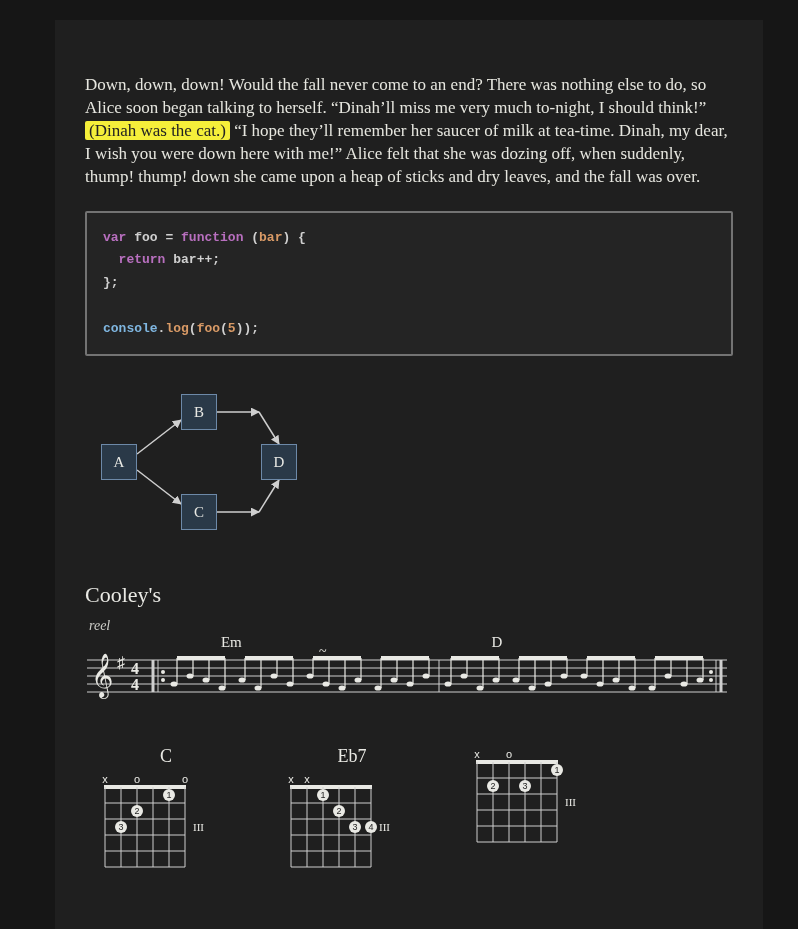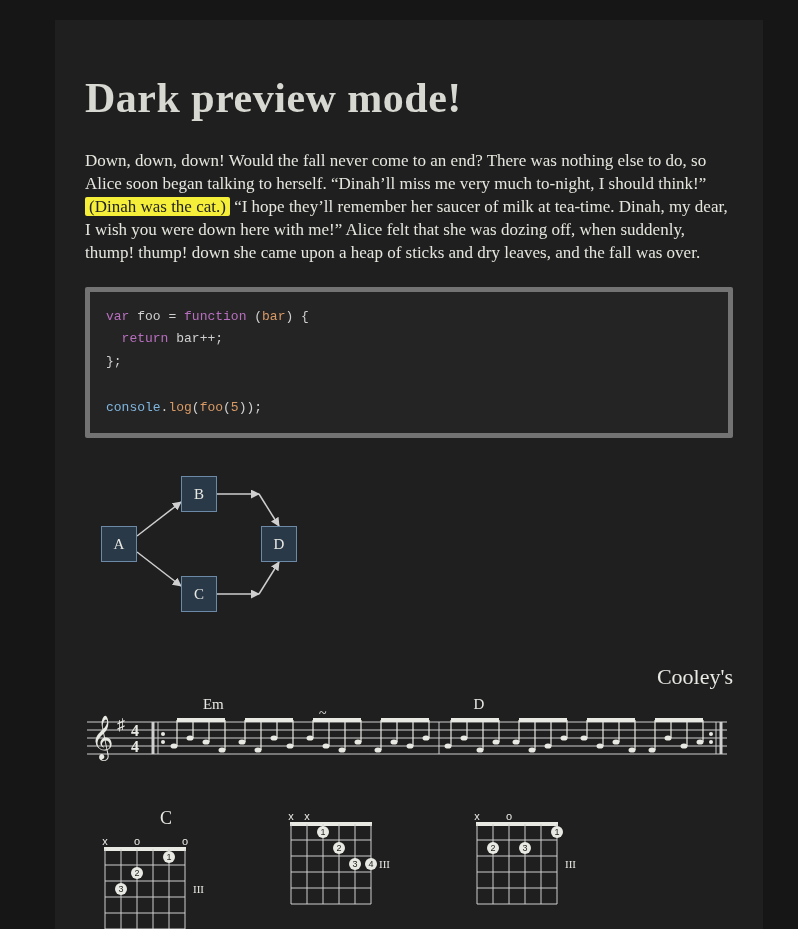--- a/index.html
+++ b/index.html
@@ -35,29 +35,30 @@
   mark.hl {
     background: #f5ef3a;
     color: #222;
     padding: 0 4px;
     border-radius: 2px;
   }
 
   
   pre.code {
     background: #242424;
-    border: 5px solid #737373;
+    border: 2px solid #737373;
     border-radius: 2px;
     padding: 14px 16px;
     font-family: "Courier New", monospace;
     font-size: 13px;
     line-height: 1.75;
     color: #d0d0d0;
     margin: 0 0 26px 0;
     white-space: pre;
+    font-weight: bold;
   }
   .tok-kw  { color: #b86fbf; }   
   .tok-op  { color: #d0d0d0; }   
   .tok-id  { color: #d0d0d0; }
   .tok-ret { color: #b86fbf; }
   .tok-num { color: #d99a66; }
   .tok-call{ color: #d99a66; }   
   .tok-obj { color: #7fb6e0; }
 
   
@@ -83,40 +84,41 @@
     stroke-width: 1.5;
     fill: none;
     marker-end: url(#arrow);
   }
 
   
   .music {
     margin-top: 10px;
   }
   .music-title {
-    text-align: right;
+    text-align: left;
     font-size: 22px;
     margin: 0 0 10px 0;
     color: #e9e9e4;
   }
   .music-subtype {
     font-style: italic;
     font-size: 14px;
     color: #cfcfca;
     margin: 0 0 4px 4px;
   }
   .staff-wrap {
     position: relative;
     margin: 0 2px 34px 2px;
   }
   .chord-label {
     position: absolute;
     top: -4px;
     font-size: 15px;
     color: #e9e9e4;
+    margin-left: 18px;
   }
   svg.staff line { stroke: #cfcfcf; stroke-width: 1; }
   svg.staff .thick { stroke-width: 3; }
   svg.staff .beam { stroke: #e9e9e4; stroke-width: 4; }
   svg.staff .stem { stroke: #e9e9e4; stroke-width: 1.2; }
   svg.staff .head { fill: #e9e9e4; }
   svg.staff text { fill: #e9e9e4; font-family: Georgia, serif; }
 
   
   .chords {
@@ -139,21 +141,20 @@
   svg.fret .dot { fill: #e9e9e4; }
   svg.fret .dottext { fill: #1f1f1f; font-size: 9px; font-family: sans-serif; text-anchor: middle; dominant-baseline: central; }
   svg.fret text.ox { fill: #e9e9e4; font-size: 11px; font-family: sans-serif; text-anchor: middle; }
   svg.fret text.roman { fill: #e9e9e4; font-size: 11px; font-family: Georgia, serif; }
 </style>
 </head>
 <body>
 
 <div class="page">
 
-  <h1 class="title">Dark preview mode!</h1>
 
   <p class="body">
     <span>Down, down, down! Would the fall never come to an end? There was nothing else to do, so Alice soon began talking to herself. “Dinah’ll miss me very much to-night, I should think!” </span><mark class="hl">(Dinah was the cat.)</mark><span> “I hope they’ll remember her saucer of milk at tea-time. Dinah, my dear, I wish you were down here with me!” Alice felt that she was dozing off, when suddenly, thump! thump! down she came upon a heap of sticks and dry leaves, and the fall was over.</span>
   </p>
 
   <pre class="code"><span class="tok-kw">var</span> <span class="tok-id">foo</span><span class="tok-op"> = </span><span class="tok-kw">function</span><span class="tok-op"> (</span><span class="tok-call">bar</span><span class="tok-op">) {</span>
 <span>  </span><span class="tok-ret">return</span><span> </span><span class="tok-id">bar</span><span class="tok-op">++</span><span class="tok-op">;</span>
 <span class="tok-op">};</span>
 
 <span class="tok-obj">console</span><span class="tok-op">.</span><span class="tok-call">log</span><span class="tok-op">(</span><span class="tok-call">foo</span><span class="tok-op">(</span><span class="tok-num">5</span><span class="tok-op">)</span><span class="tok-op">)</span><span class="tok-op">;</span></pre>
@@ -175,20 +176,21 @@
 
     </svg>
     <div class="gnode" style="left:10px;  top:62px">A</div>
     <div class="gnode" style="left:90px;  top:12px">B</div>
     <div class="gnode" style="left:90px;  top:112px">C</div>
     <div class="gnode" style="left:170px; top:62px">D</div>
   </div>
 
   <div class="music">
     <div class="music-title">Cooley's</div>
+    <div class="music-subtype">reel</div>
 
     <div class="staff-wrap">
       <span class="chord-label" style="left:18%">Em</span>
       <span class="chord-label" style="left:60%">D</span>
 
       <svg class="staff" width="640" height="70">
 
         <g>
           <line x1="0" y1="22" x2="640" y2="22"></line>
           <line x1="0" y1="30" x2="640" y2="30"></line>
@@ -335,20 +337,21 @@
             <circle class="dot" cx="78" cy="24" r="6"></circle>
             <text class="dottext" x="78" y="24">1</text>
             <circle class="dot" cx="46" cy="40" r="6"></circle>
             <text class="dottext" x="46" y="40">2</text>
             <circle class="dot" cx="30" cy="56" r="6"></circle>
             <text class="dottext" x="30" y="56">3</text>
             <text class="roman" x="102" y="60">III</text>
           </svg>
       </div>
       <div class="chord">
+        <div class="chord-name">Eb7</div>
         <svg class="fret" width="130" height="110">
             <text class="ox" x="14" y="12">x</text>
             <text class="ox" x="30" y="12">x</text>
             <line class="nut" x1="13" y1="16" x2="95" y2="16"></line>
             <line x1="14" y1="32" x2="94" y2="32"></line>
             <line x1="14" y1="48" x2="94" y2="48"></line>
             <line x1="14" y1="64" x2="94" y2="64"></line>
             <line x1="14" y1="80" x2="94" y2="80"></line>
             <line x1="14" y1="96" x2="94" y2="96"></line>
             <line x1="14" y1="16" x2="14" y2="96"></line>

